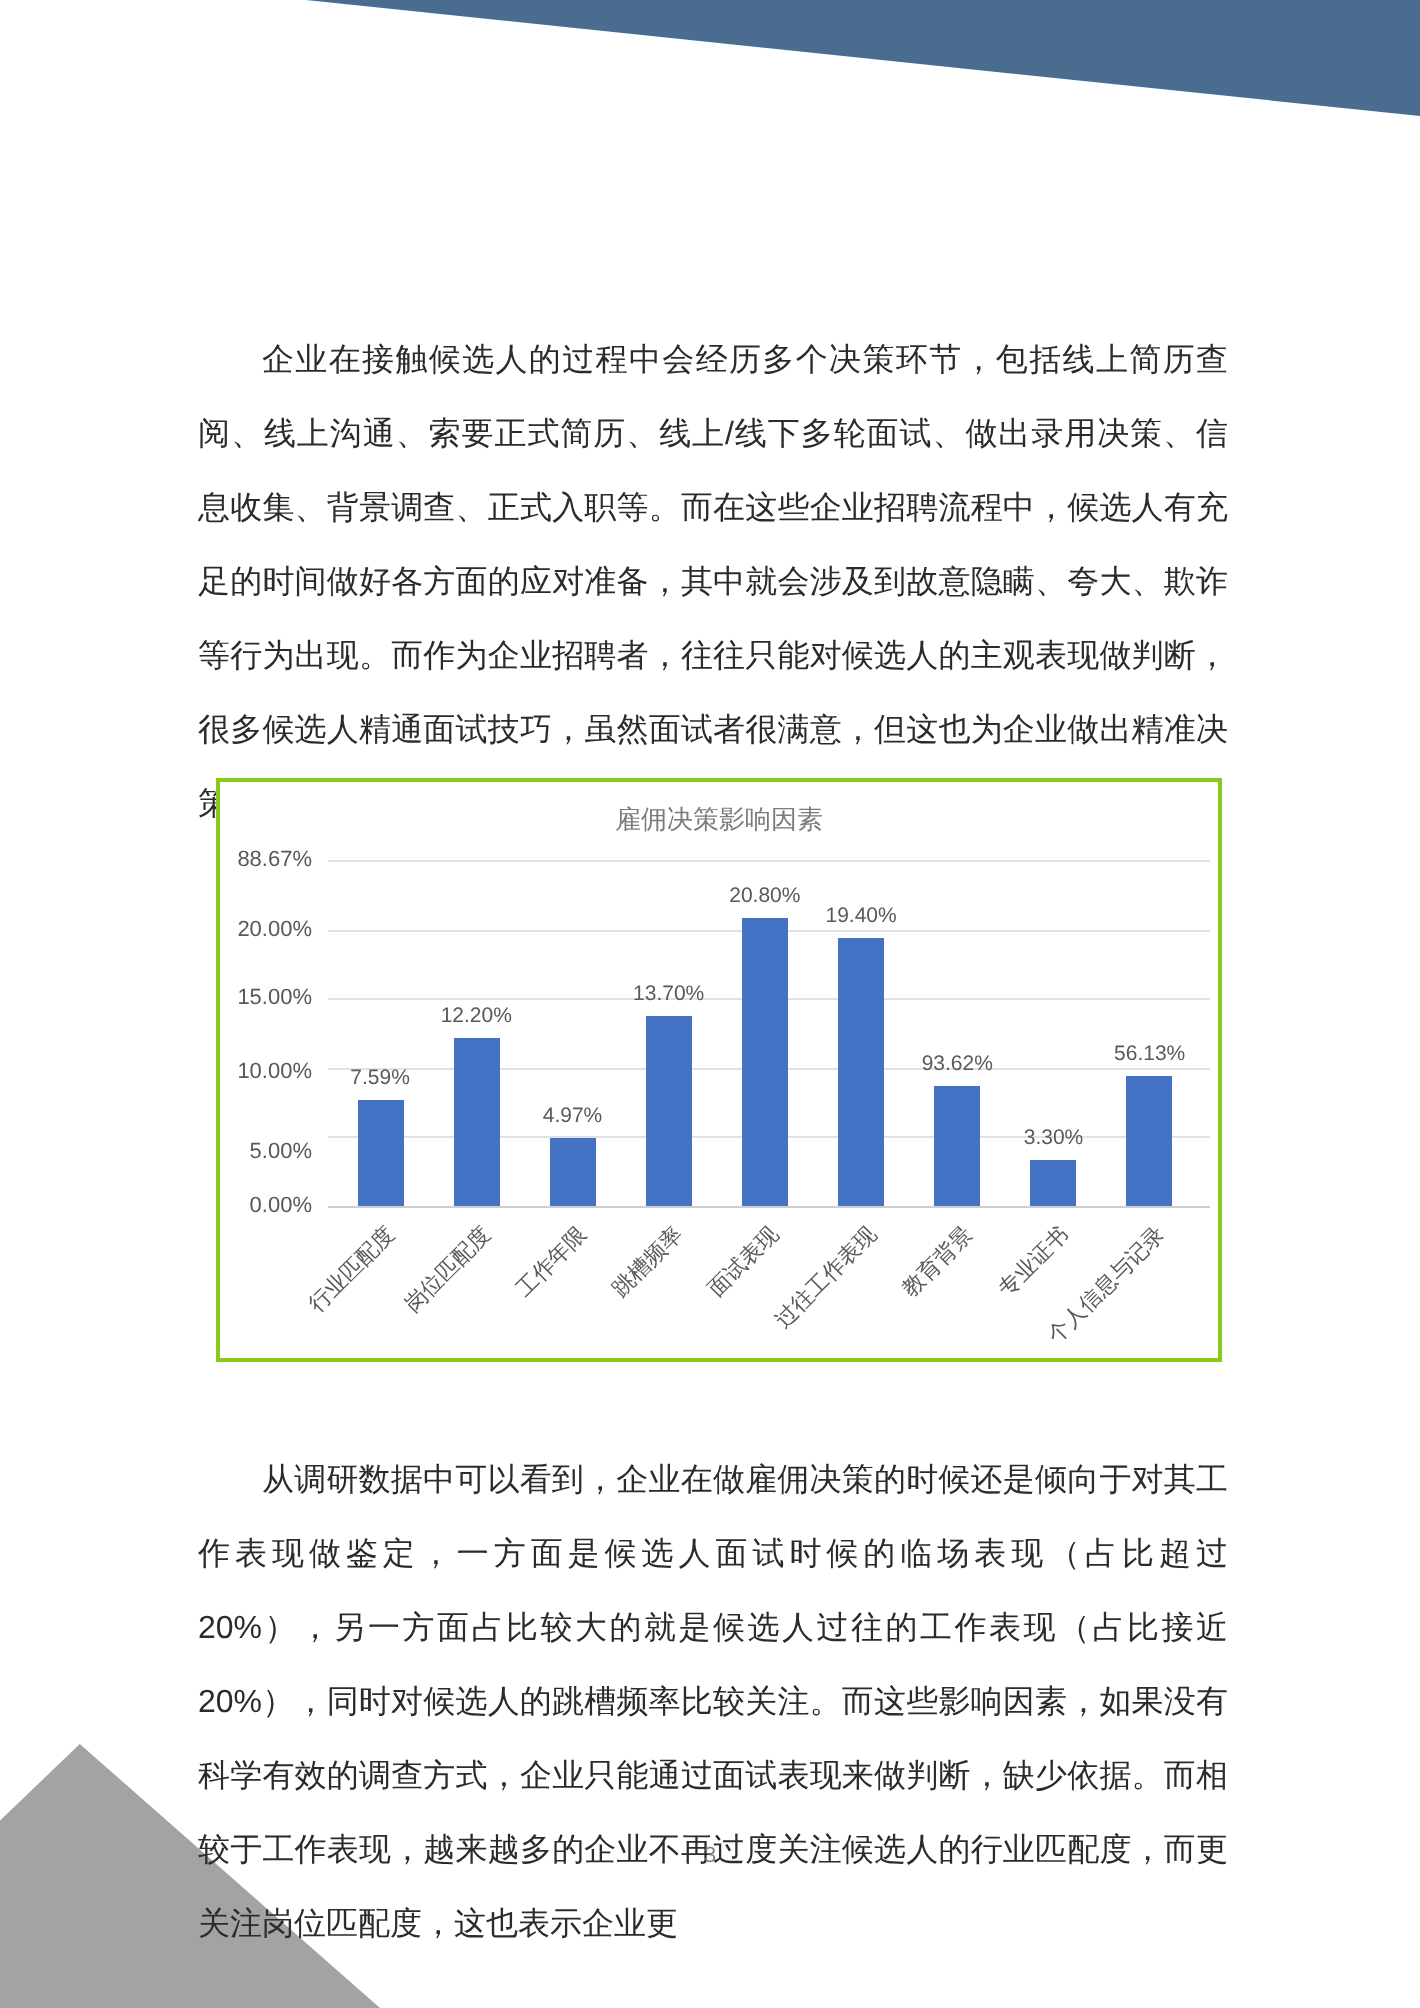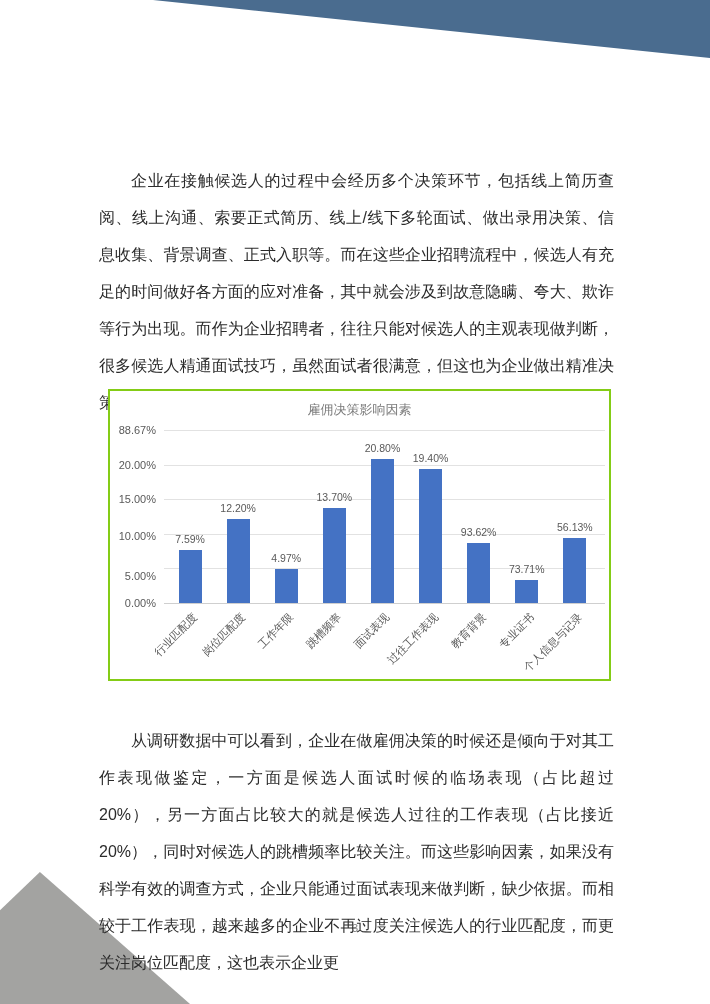--- a/index.html
+++ b/index.html
@@ -114,21 +114,21 @@
         <div class="bar" style="left: 260.95px; top: 68.064px; width: 23px; height: 143.936px; background: rgb(68, 114, 196);"></div>
         <div class="bar-label" style="left: 240.45px; top: 51.064px;">20.80%</div>
         <div class="xtick" style="left: 122.45px; top: 219px;">面试表现</div>
         <div class="bar" style="left: 309.05px; top: 77.752px; width: 23px; height: 134.248px; background: rgb(68, 114, 196);"></div>
         <div class="bar-label" style="left: 288.55px; top: 60.752px;">19.40%</div>
         <div class="xtick" style="left: 170.55px; top: 219px;">过往工作表现</div>
         <div class="bar" style="left: 357.15px; top: 152.419px; width: 23px; height: 59.5812px; background: rgb(68, 114, 196);"></div>
         <div class="bar-label" style="left: 336.65px; top: 135.419px;">93.62%</div>
         <div class="xtick" style="left: 218.65px; top: 219px;">教育背景</div>
         <div class="bar" style="left: 405.25px; top: 189.164px; width: 23px; height: 22.836px; background: rgb(68, 114, 196);"></div>
-        <div class="bar-label" style="left: 384.75px; top: 172.164px;">73.71%</div>
+        <div class="bar-label" style="left: 384.75px; top: 172.164px;">3.30%</div>
         <div class="xtick" style="left: 266.75px; top: 219px;">专业证书</div>
         <div class="bar" style="left: 453.35px; top: 146.744px; width: 23px; height: 65.2556px; background: rgb(68, 114, 196);"></div>
         <div class="bar-label" style="left: 432.85px; top: 129.744px;">56.13%</div>
         <div class="xtick" style="left: 314.85px; top: 219px;">个人信息与记录</div>
       </div>
   </div>
 
   <p class="body-para para2">从调研数据中可以看到，企业在做雇佣决策的时候还是倾向于对其工作表现做鉴定，一方面是候选人面试时候的临场表现（占比超过 20%），另一方面占比较大的就是候选人过往的工作表现（占比接近 20%），同时对候选人的跳槽频率比较关注。而这些影响因素，如果没有科学有效的调查方式，企业只能通过面试表现来做判断，缺少依据。而相较于工作表现，越来越多的企业不再过度关注候选人的行业匹配度，而更关注岗位匹配度，这也表示企业更</p>
 
   <div class="page-number">3</div>

